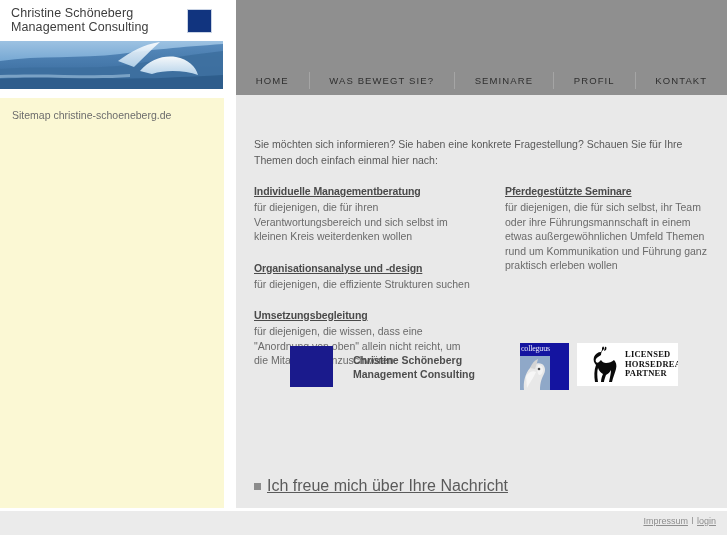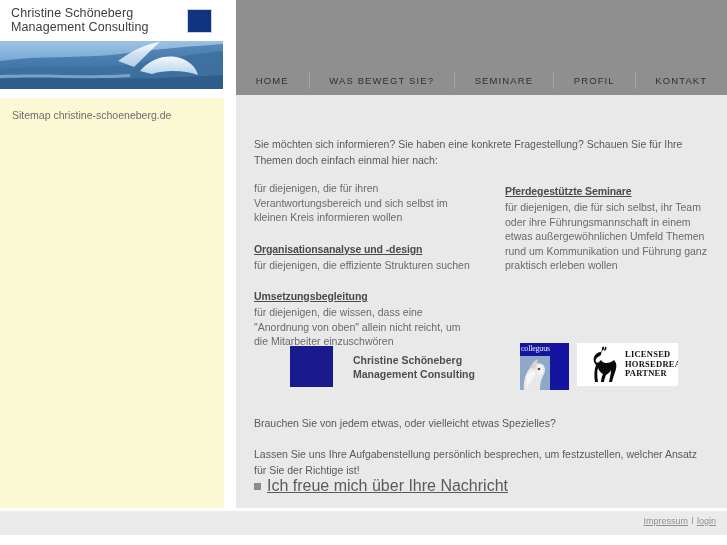--- a/index.html
+++ b/index.html
@@ -396,21 +396,22 @@
 </div>
 
 <div id="content">
 
   <div id="intro-paragraph">Sie möchten sich informieren? Sie haben eine konkrete Fragestellung? Schauen Sie für Ihre Themen doch einfach einmal hier nach:</div>
 
   <div id="services">
 
     <div class="svc-col" id="svc-col-left">
       <div class="svc-block">
-        <div class="svc-desc">für diejenigen, die für ihren Verantwortungsbereich und sich selbst im kleinen Kreis informieren wollen</div>
+        <a class="svc-title" href="#">Individuelle Managementberatung</a>
+        <div class="svc-desc">für diejenigen, die für ihren Verantwortungsbereich und sich selbst im kleinen Kreis weiterdenken wollen</div>
       </div>
       <div class="svc-block">
         <a class="svc-title" href="#">Organisationsanalyse und -design</a>
         <div class="svc-desc">für diejenigen, die effiziente Strukturen suchen</div>
       </div>
       <div class="svc-block">
         <a class="svc-title" href="#">Umsetzungsbegleitung</a>
         <div class="svc-desc">für diejenigen, die wissen, dass eine "Anordnung von oben" allein nicht reicht, um die Mitarbeiter einzuschwören</div>
       </div>
     </div>
@@ -458,24 +459,20 @@
         <div id="hd-text">
           <span class="ln">LICENSED</span>
           <span class="ln">HORSEDREAM</span>
           <span class="ln">PARTNER</span>
         </div>
       </div>
 
     </div>
   </div>
 
-  <div id="closing">
-    <p class="closing-p">Brauchen Sie von jedem etwas, oder vielleicht etwas Spezielles?</p>
-    <p class="closing-p">Lassen Sie uns Ihre Aufgabenstellung persönlich besprechen, um festzustellen, welcher Ansatz für Sie der Richtige ist!</p>
-  </div>
 
   <div id="contact-line">
     <span id="contact-bullet"></span>
     <a id="contact-link" href="#">Ich freue mich über Ihre Nachricht</a>
   </div>
 
 </div>
 
 <div id="footer">
   <div id="footer-links">

